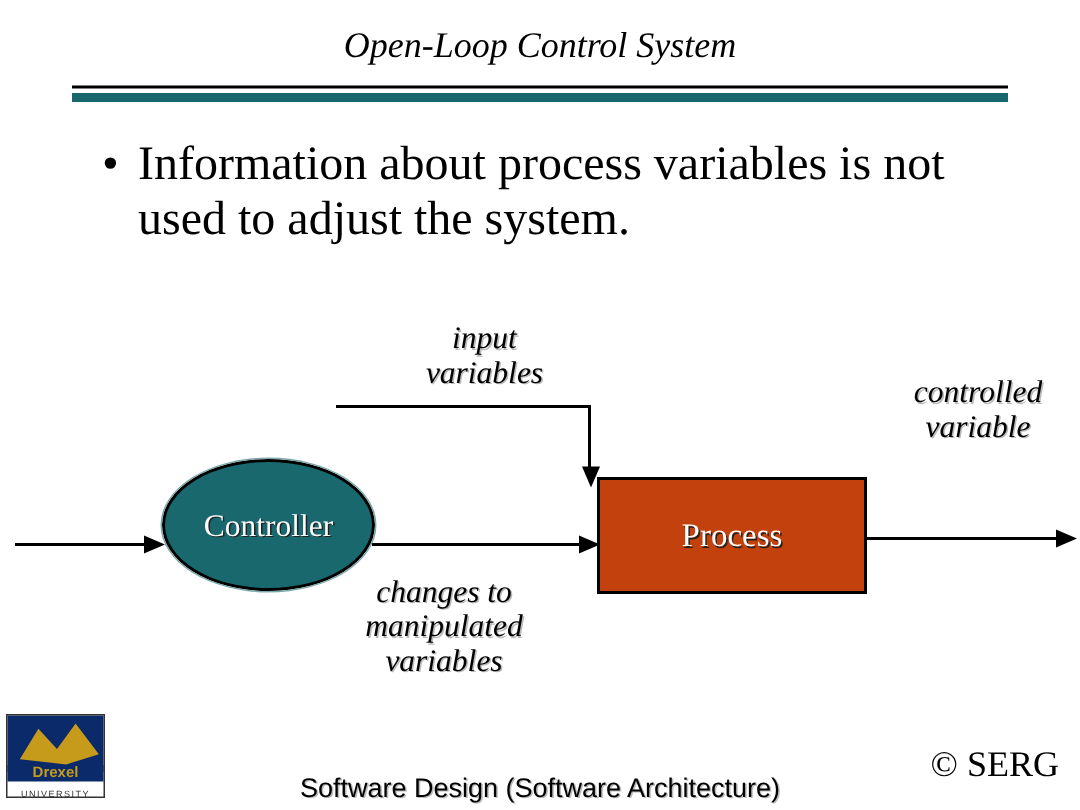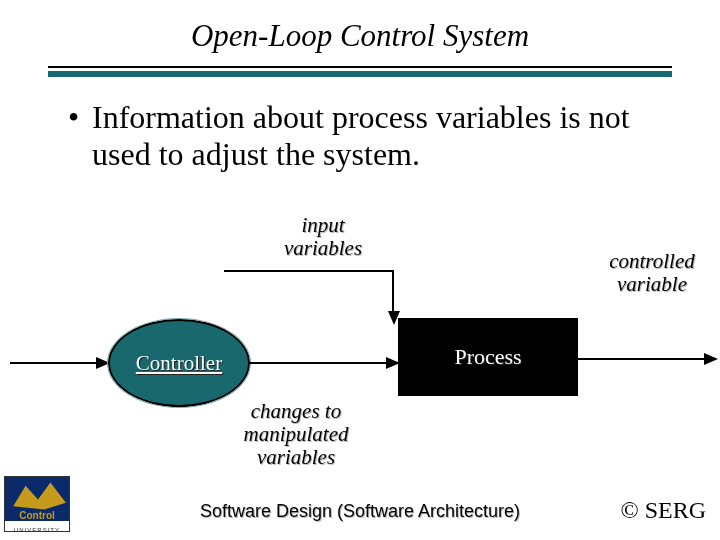--- a/index.html
+++ b/index.html
@@ -6,21 +6,21 @@
   body {
     width: 720px;
     height: 540px;
     background: #fff;
     font-family: "Times New Roman", Times, serif;
     position: relative;
     overflow: hidden;
   }
   .title {
     text-align: center;
-    font-size: 31px;
+    font-size: 24px;
     font-style: italic;
     padding-top: 18px;
     color: #000;
   }
   .title-rule {
     margin: 12px 48px 0 48px;
     border: none;
     border-top: 2px solid #000;
   }
   .title-rule2 {
@@ -90,32 +90,32 @@
     content: "";
     position: absolute;
     inset: -3px;
     border: 1px solid #7da9ac;
     border-radius: 50%;
   }
   .process {
     position: absolute;
     width: 180px;
     height: 78px;
-    background: #000000;
+    background: #c2410c;
     border: 2px solid #000;
     display: flex;
     align-items: center;
     justify-content: center;
     color: #fff;
     font-size: 22px;
     text-shadow: 1px 1px 0 #222;
   }
   .footer-text {
     position: absolute;
-    bottom: 18px;
+    bottom: 4px;
     width: 100%;
     text-align: center;
     font-family: Arial, Helvetica, sans-serif;
     font-size: 18px;
     color: #000;
     text-shadow: 1px 1px 0 #bbb;
   }
   .serg {
     position: absolute;
     right: 14px;
@@ -168,43 +168,43 @@
 <hr class="title-rule">
 <hr class="title-rule2">
 
 <p class="bullet">Information about process variables is not used to adjust the system.</p>
 
 <div class="diagram">
 
   <div class="arrow-line" style="left:10px; top:152px; width:88px;"></div>
   <div class="arrow-head-r" style="left:96px; top:147px;"></div>
 
-  <div class="controller" style="left:108px; top:109px;text-decoration:underline;">
+  <div class="controller" style="left:108px; top:96px;">
     <span>Controller</span>
   </div>
 
   <div class="lbl shadow" style="left:248px; top:4px; width:150px;">input<br>variables</div>
   <div class="arrow-line" style="left:224px; top:60px; width:170px;"></div>
   <div class="vline" style="left:392px; top:60px; height:46px;"></div>
   <div class="arrow-head-r" style="left:387px; top:102px; transform:rotate(90deg);"></div>
 
   <div class="arrow-line" style="left:248px; top:152px; width:140px;"></div>
   <div class="arrow-head-r" style="left:386px; top:147px;"></div>
-  <div class="lbl shadow" style="left:206px; top:190px; width:180px;">changes to<br>manipulated<br>variables</div>
+  <div class="lbl shadow" style="left:206px; top:173px; width:180px;">changes to<br>manipulated<br>variables</div>
 
   <div class="process" style="left:398px; top:108px;">
     <span>Process</span>
   </div>
 
   <div class="lbl shadow" style="left:582px; top:40px; width:140px;">controlled<br>variable</div>
   <div class="arrow-line" style="left:578px; top:148px; width:130px;"></div>
   <div class="arrow-head-r" style="left:704px; top:143px;"></div>
 
 </div>
 
 <div class="footer-text">Software Design (Software Architecture)</div>
 <div class="serg">© SERG</div>
 
 <div class="logo">
   <div class="gold"></div>
-  <div class="brand">Control</div>
+  <div class="brand">Drexel</div>
   <div class="uni">UNIVERSITY</div>
 </div>
 
 </body></html>

